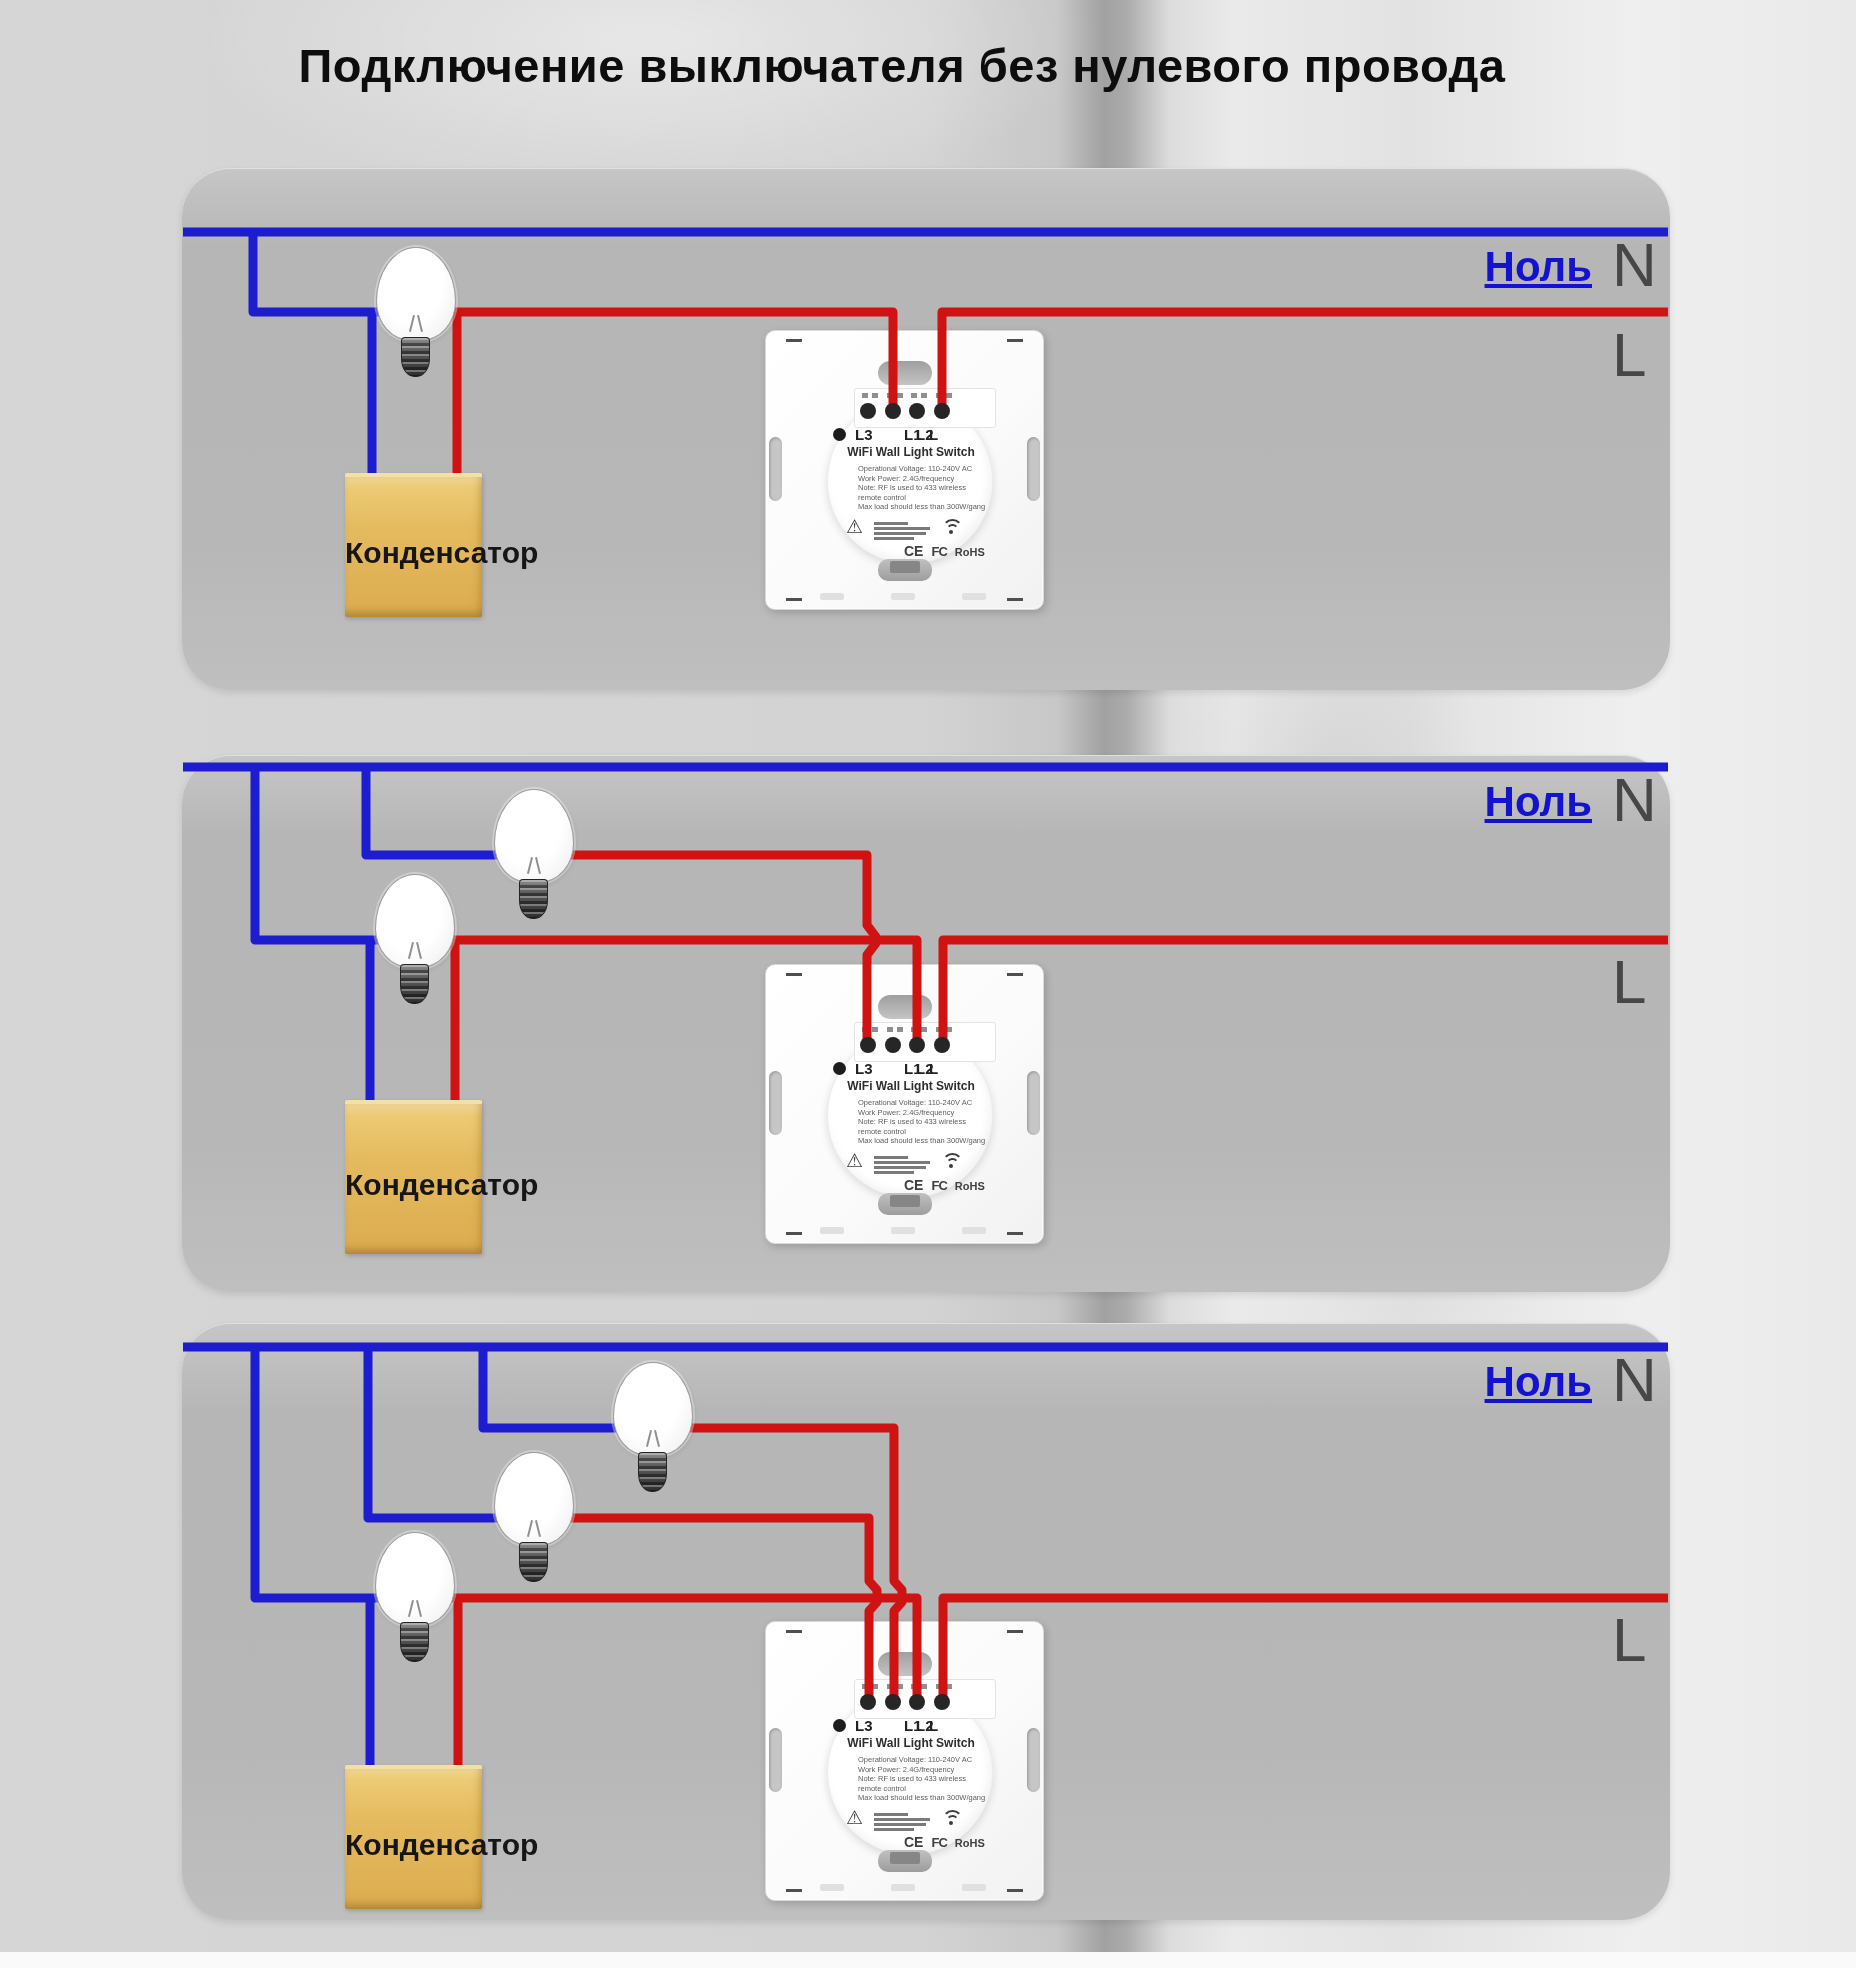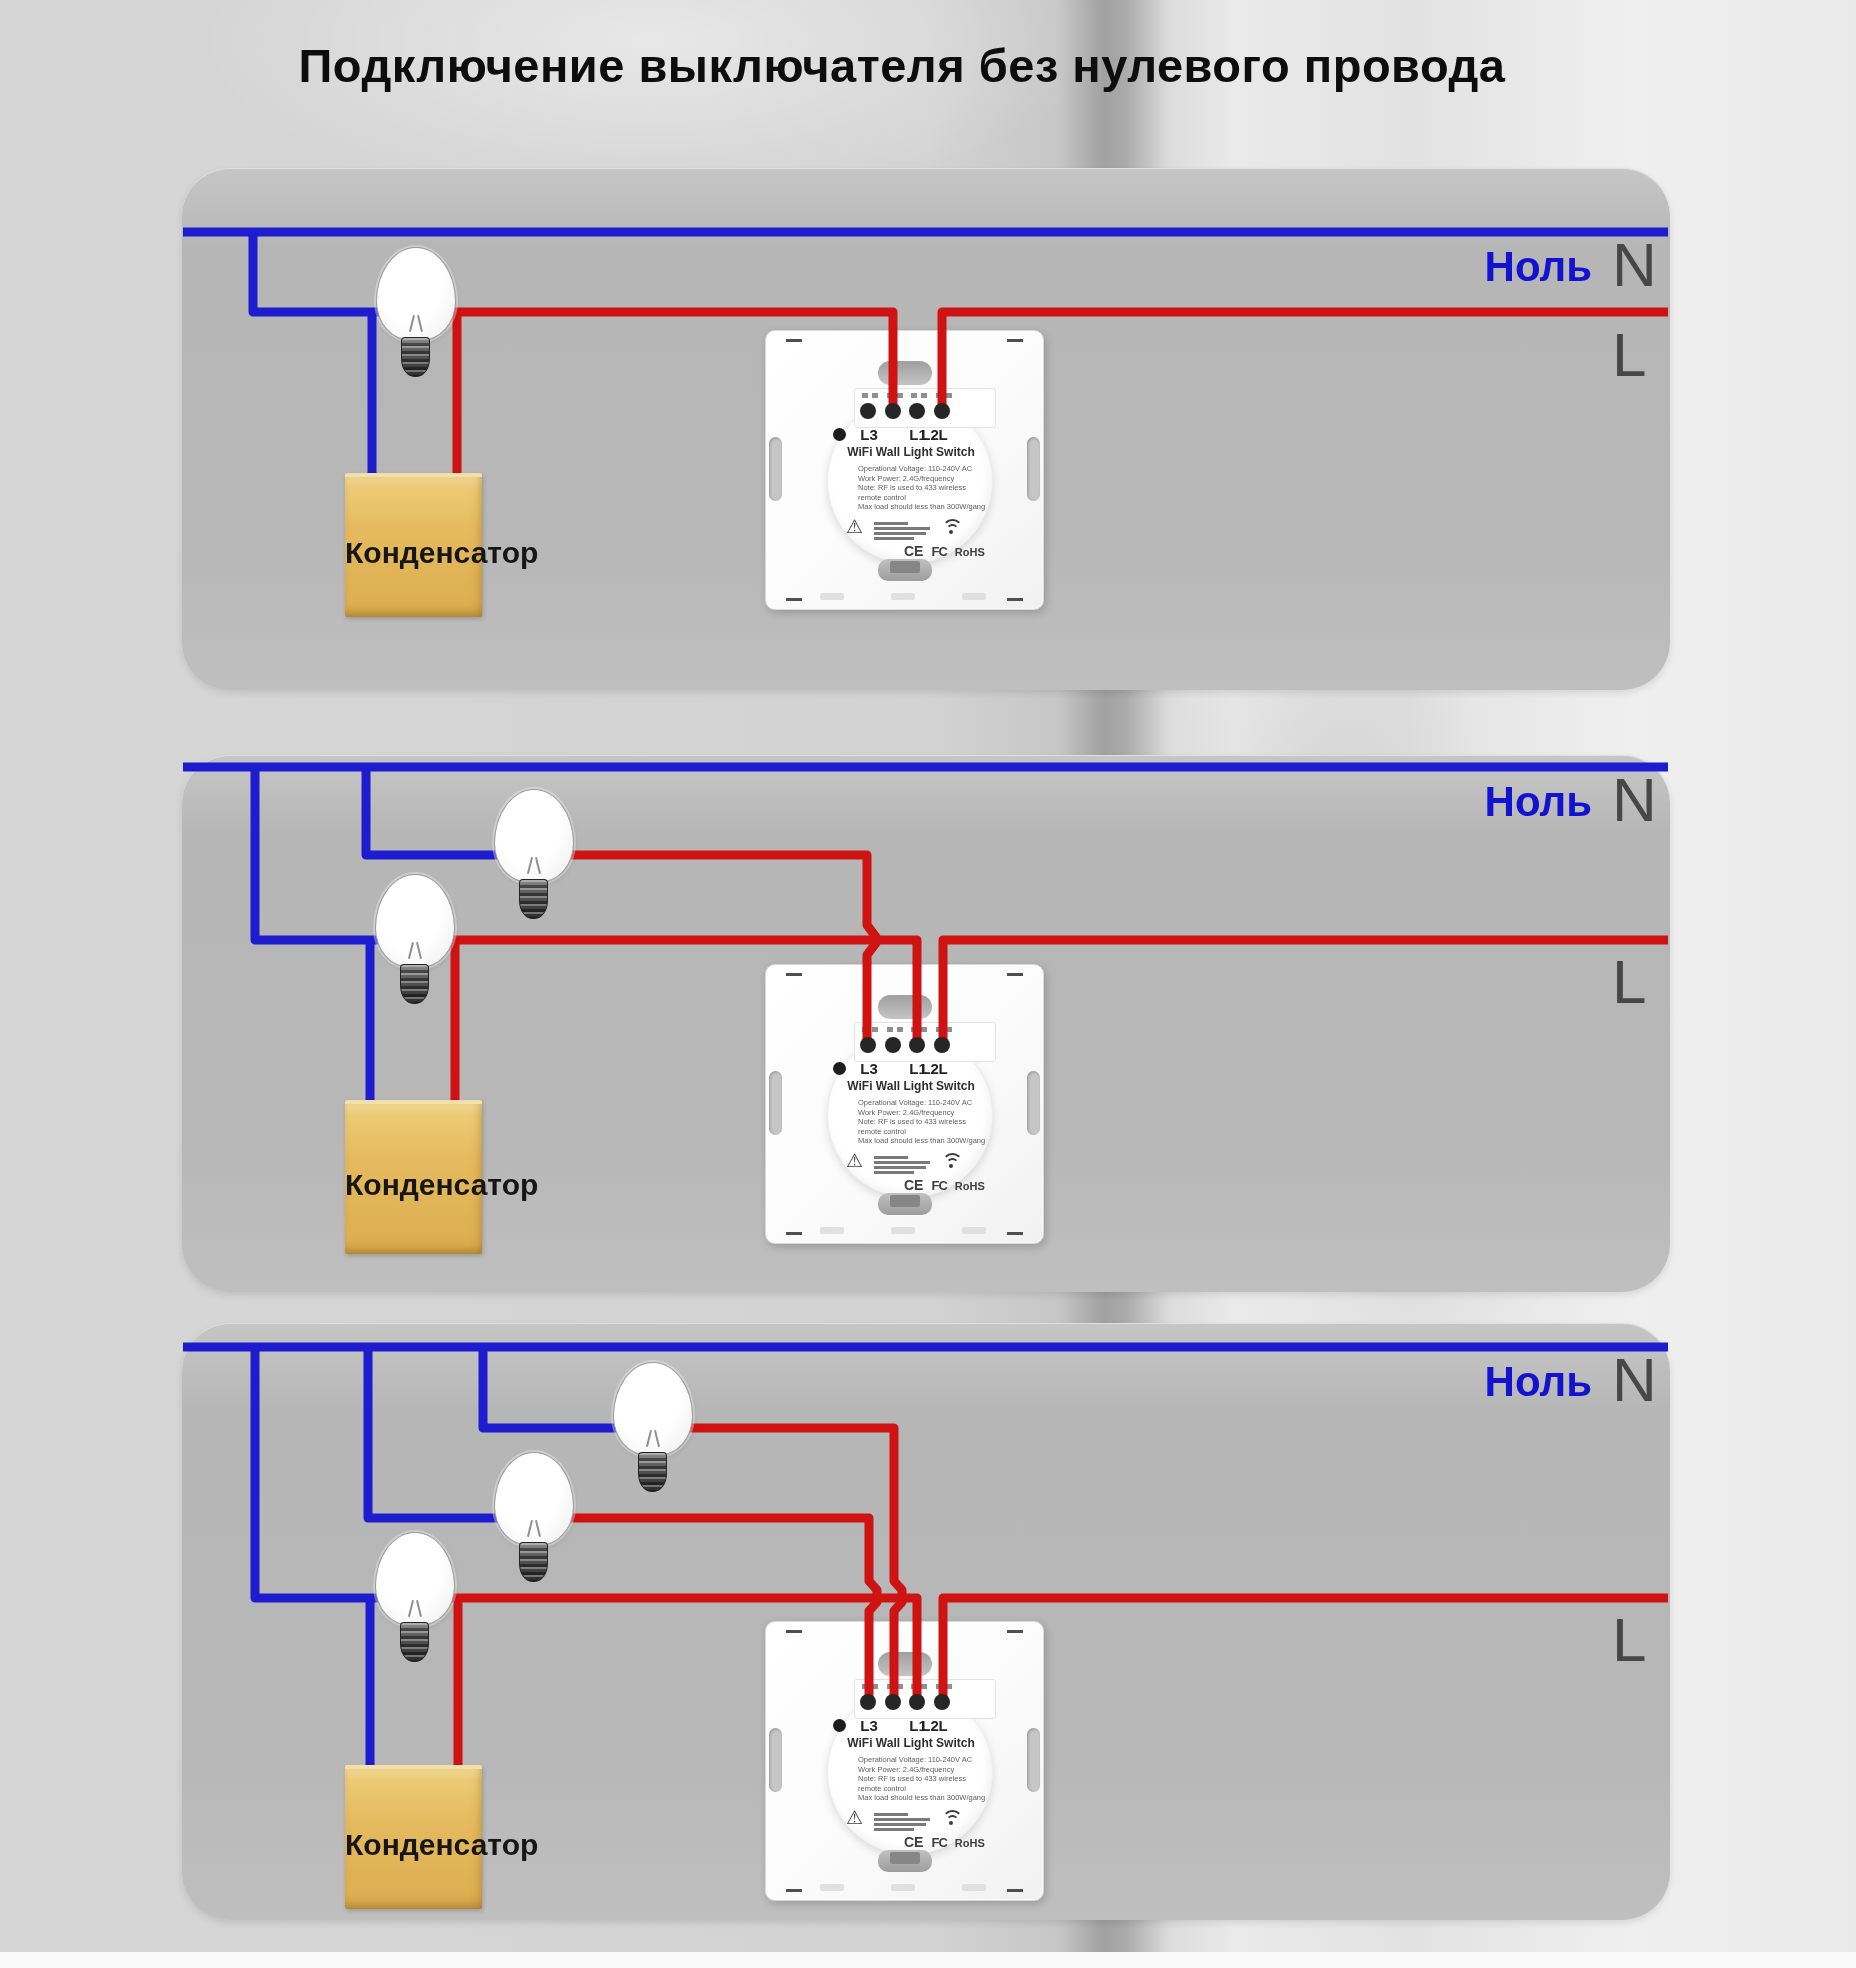--- a/index.html
+++ b/index.html
@@ -27,21 +27,21 @@
   .panel{
     position:absolute;left:182px;width:1488px;z-index:1;border-radius:48px;
     background:linear-gradient(180deg,#c6c6c6,#b6b6b6 15%,#b7b7b7 72%,#bfbfbf);
     box-shadow:0 3px 7px rgba(0,0,0,.10), inset 0 1px 0 rgba(255,255,255,.45);
   }
   #panel1{top:168px;height:522px;}
   #panel2{top:755px;height:537px;}
   #panel3{top:1323px;height:597px;}
 
   .lab-nol{position:absolute;left:1472px;width:120px;z-index:3;text-align:right;
-    font-size:42px;font-weight:bold;color:#1212cf;line-height:1;}
+    font-size:42px;font-weight:bold;color:#1212cf;line-height:1;text-decoration:underline;}
   .lab-letter{position:absolute;left:1612px;z-index:3;
     font-size:62px;font-weight:500;color:#474747;line-height:1;}
 
   
   .plate{
     position:absolute;left:765px;width:277px;height:278px;z-index:2;border-radius:10px;
     background:linear-gradient(135deg,#ffffff 0%,#fbfbfb 55%,#f1f1f1 100%);
     border:1px solid #d9d9d9;
     box-shadow:2px 3px 9px rgba(0,0,0,.18), inset 0 0 0 1px rgba(255,255,255,.6);
   }
@@ -62,21 +62,21 @@
   .slot.s1{left:54px;} .slot.s2{left:125px;} .slot.s3{left:196px;}
   .module{left:61px;top:67px;width:164px;height:164px;border-radius:50%;
     background:#ffffff;border:1px solid #ededed;
     box-shadow:0 3px 8px rgba(0,0,0,.13), inset -3px -5px 10px rgba(0,0,0,.05);}
   .tstrip{left:88px;top:57px;width:140px;height:38px;background:#ffffff;
     border:1px solid #e3e3e3;border-radius:3px;}
   .dash{top:4px;width:16px;height:5px;
     background:repeating-linear-gradient(90deg,#8f8f8f 0 6px,transparent 6px 10px);}
   .dash.d1{left:7px;} .dash.d2{left:32px;} .dash.d3{left:56px;} .dash.d4{left:81px;}
   .resetdot{left:67px;top:97px;width:13px;height:13px;border-radius:50%;background:#1d1d1d;}
-  .tlabel{top:96px;width:28px;text-align:center;font-size:15px;font-weight:bold;color:#232323;line-height:1;}
+  .tlabel{top:96px;width:28px;text-align:left;font-size:15px;font-weight:bold;color:#232323;line-height:1;}
   .tlabel.t1{left:89px;} .tlabel.t2{left:114px;margin-left:36px;} .tlabel.t3{left:138px;} .tlabel.t4{left:163px;}
   .devtitle{left:70px;top:114px;width:150px;text-align:center;
     font-size:12px;font-weight:bold;color:#2e2e2e;filter:blur(.3px);white-space:nowrap;overflow:hidden;}
   .specs{left:92px;top:133px;width:132px;font-size:7.5px;line-height:9.5px;color:#5d5d5d;filter:blur(.4px);}
   .certs{left:138px;top:168px;width:80px;display:flex;gap:8px;align-items:baseline;
     font-weight:bold;color:#3f3f3f;filter:blur(.3px);}
   .certs .ce{font-size:14px;margin-top:44px;} .certs .fc{font-size:13px;letter-spacing:-1px;} .certs .rohs{font-size:11px;}
   .warn{left:80px;top:186px;font-size:19px;color:#3c3c3c;line-height:1;}
   .fineprint{left:108px;top:191px;width:58px;}
   .fineprint i{position:absolute;left:0;height:2.5px;background:#7a7a7a;display:block;}

